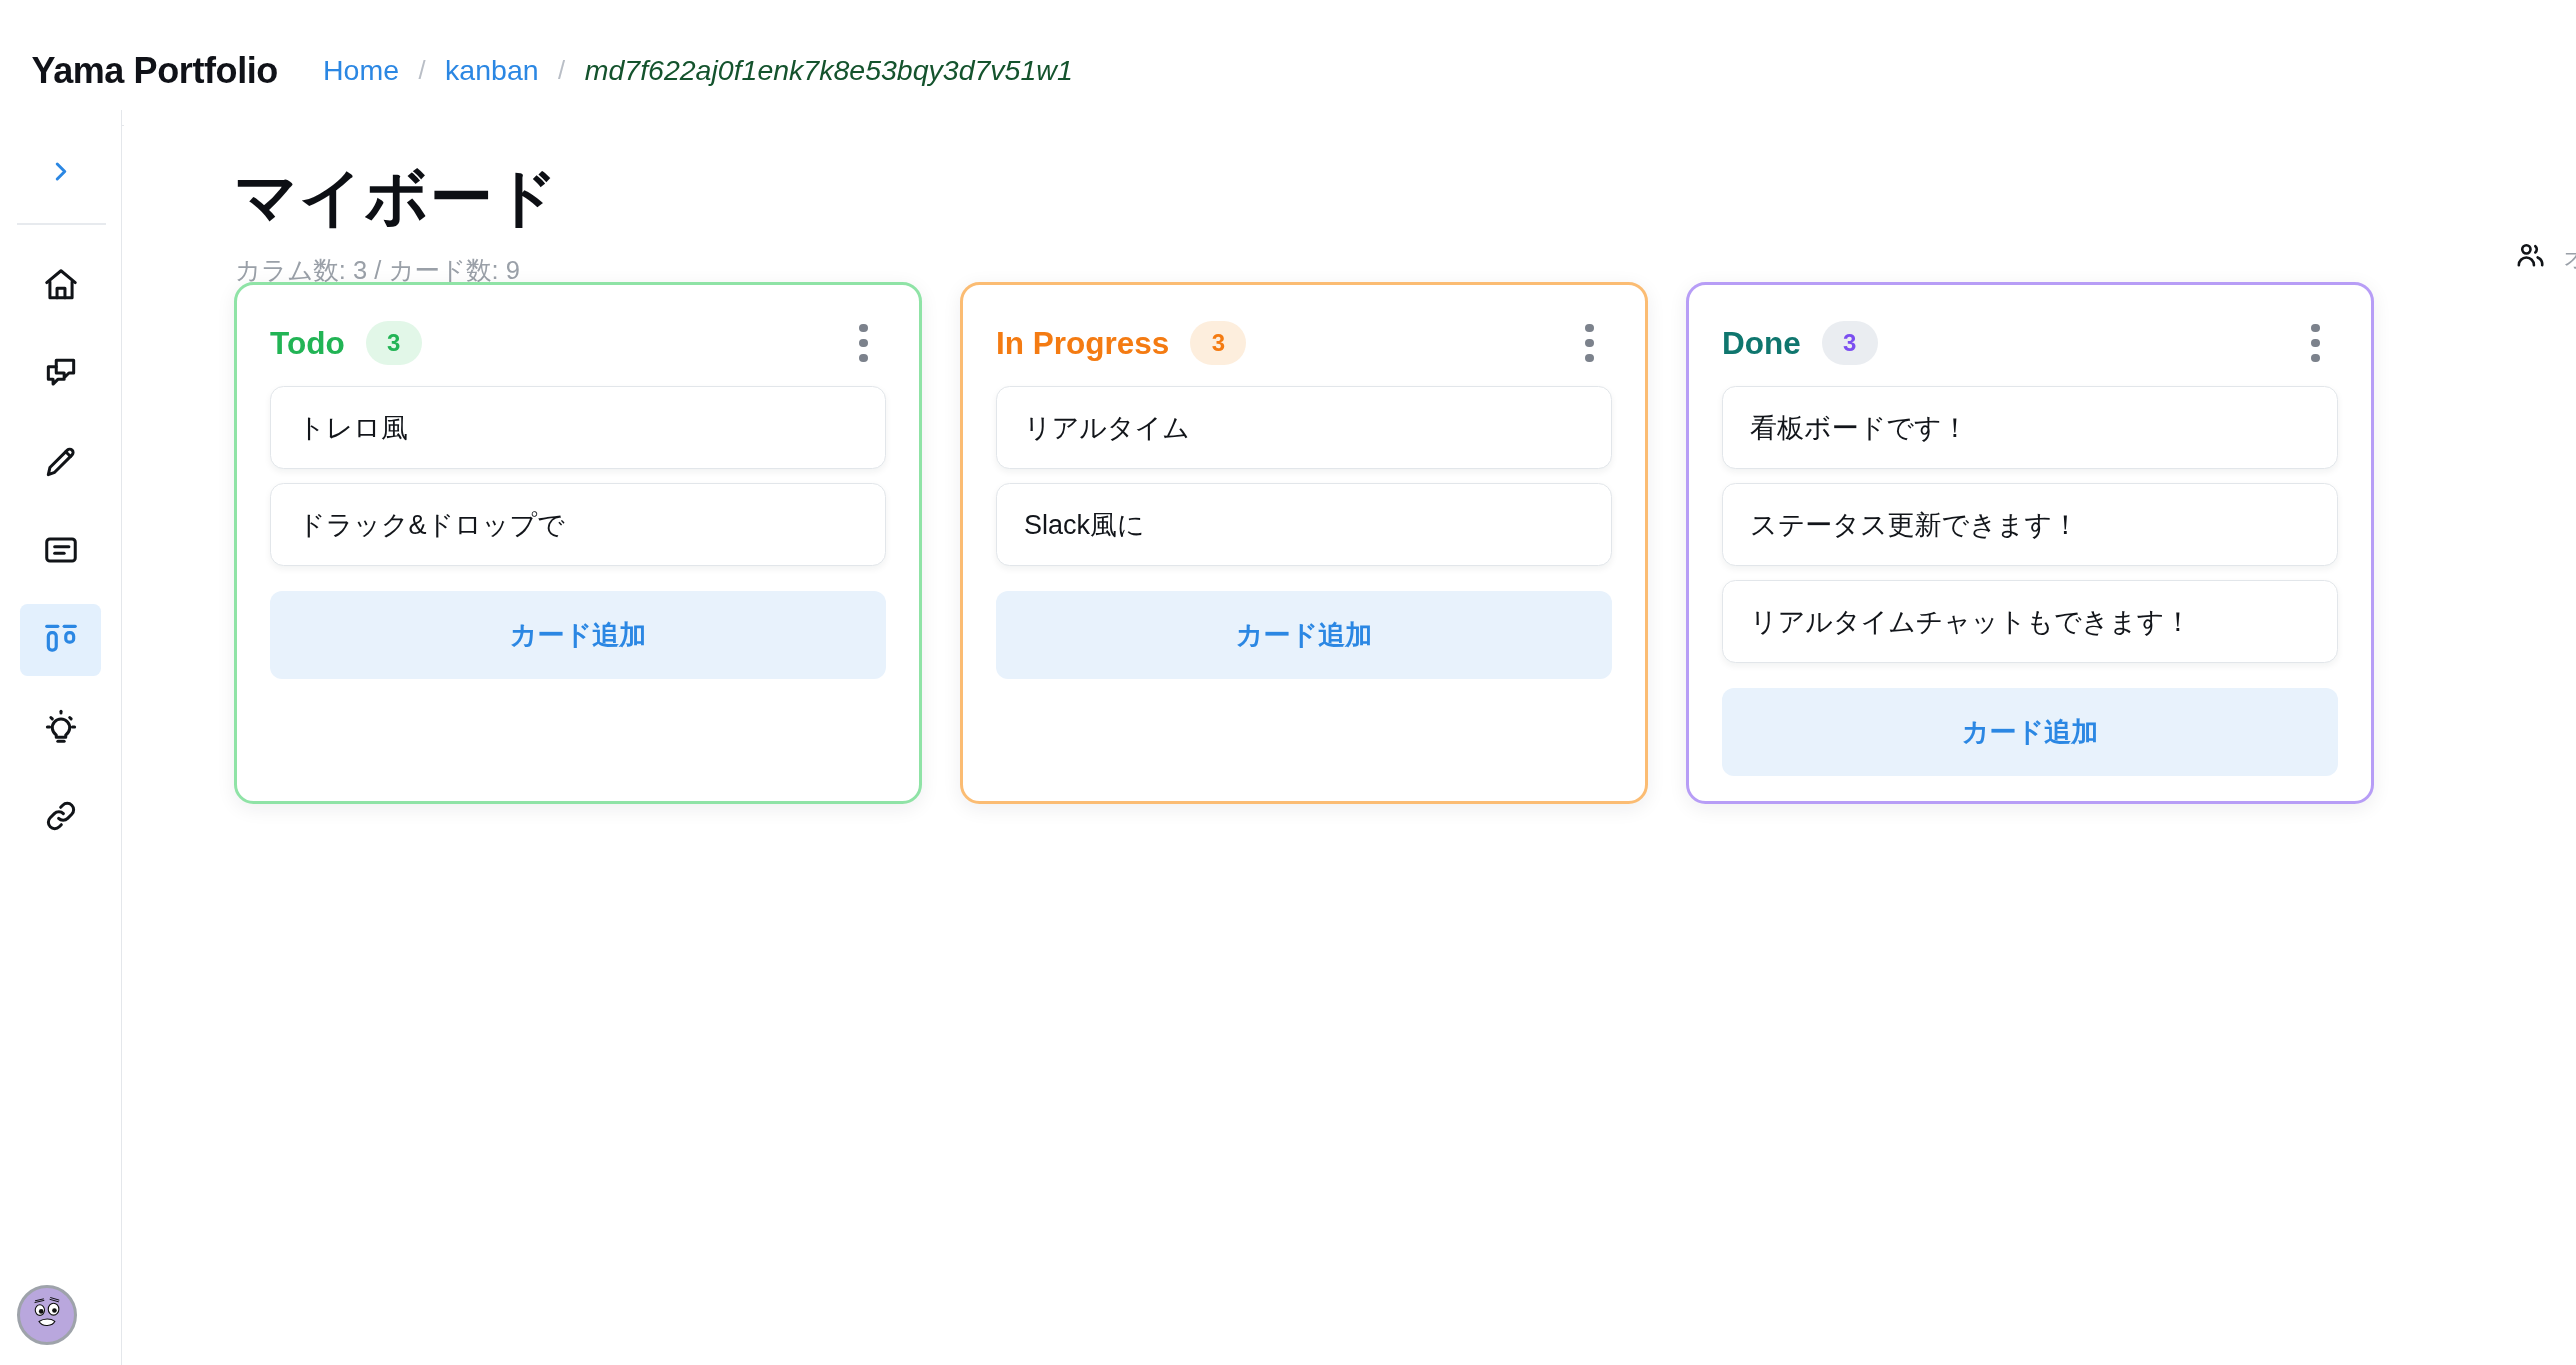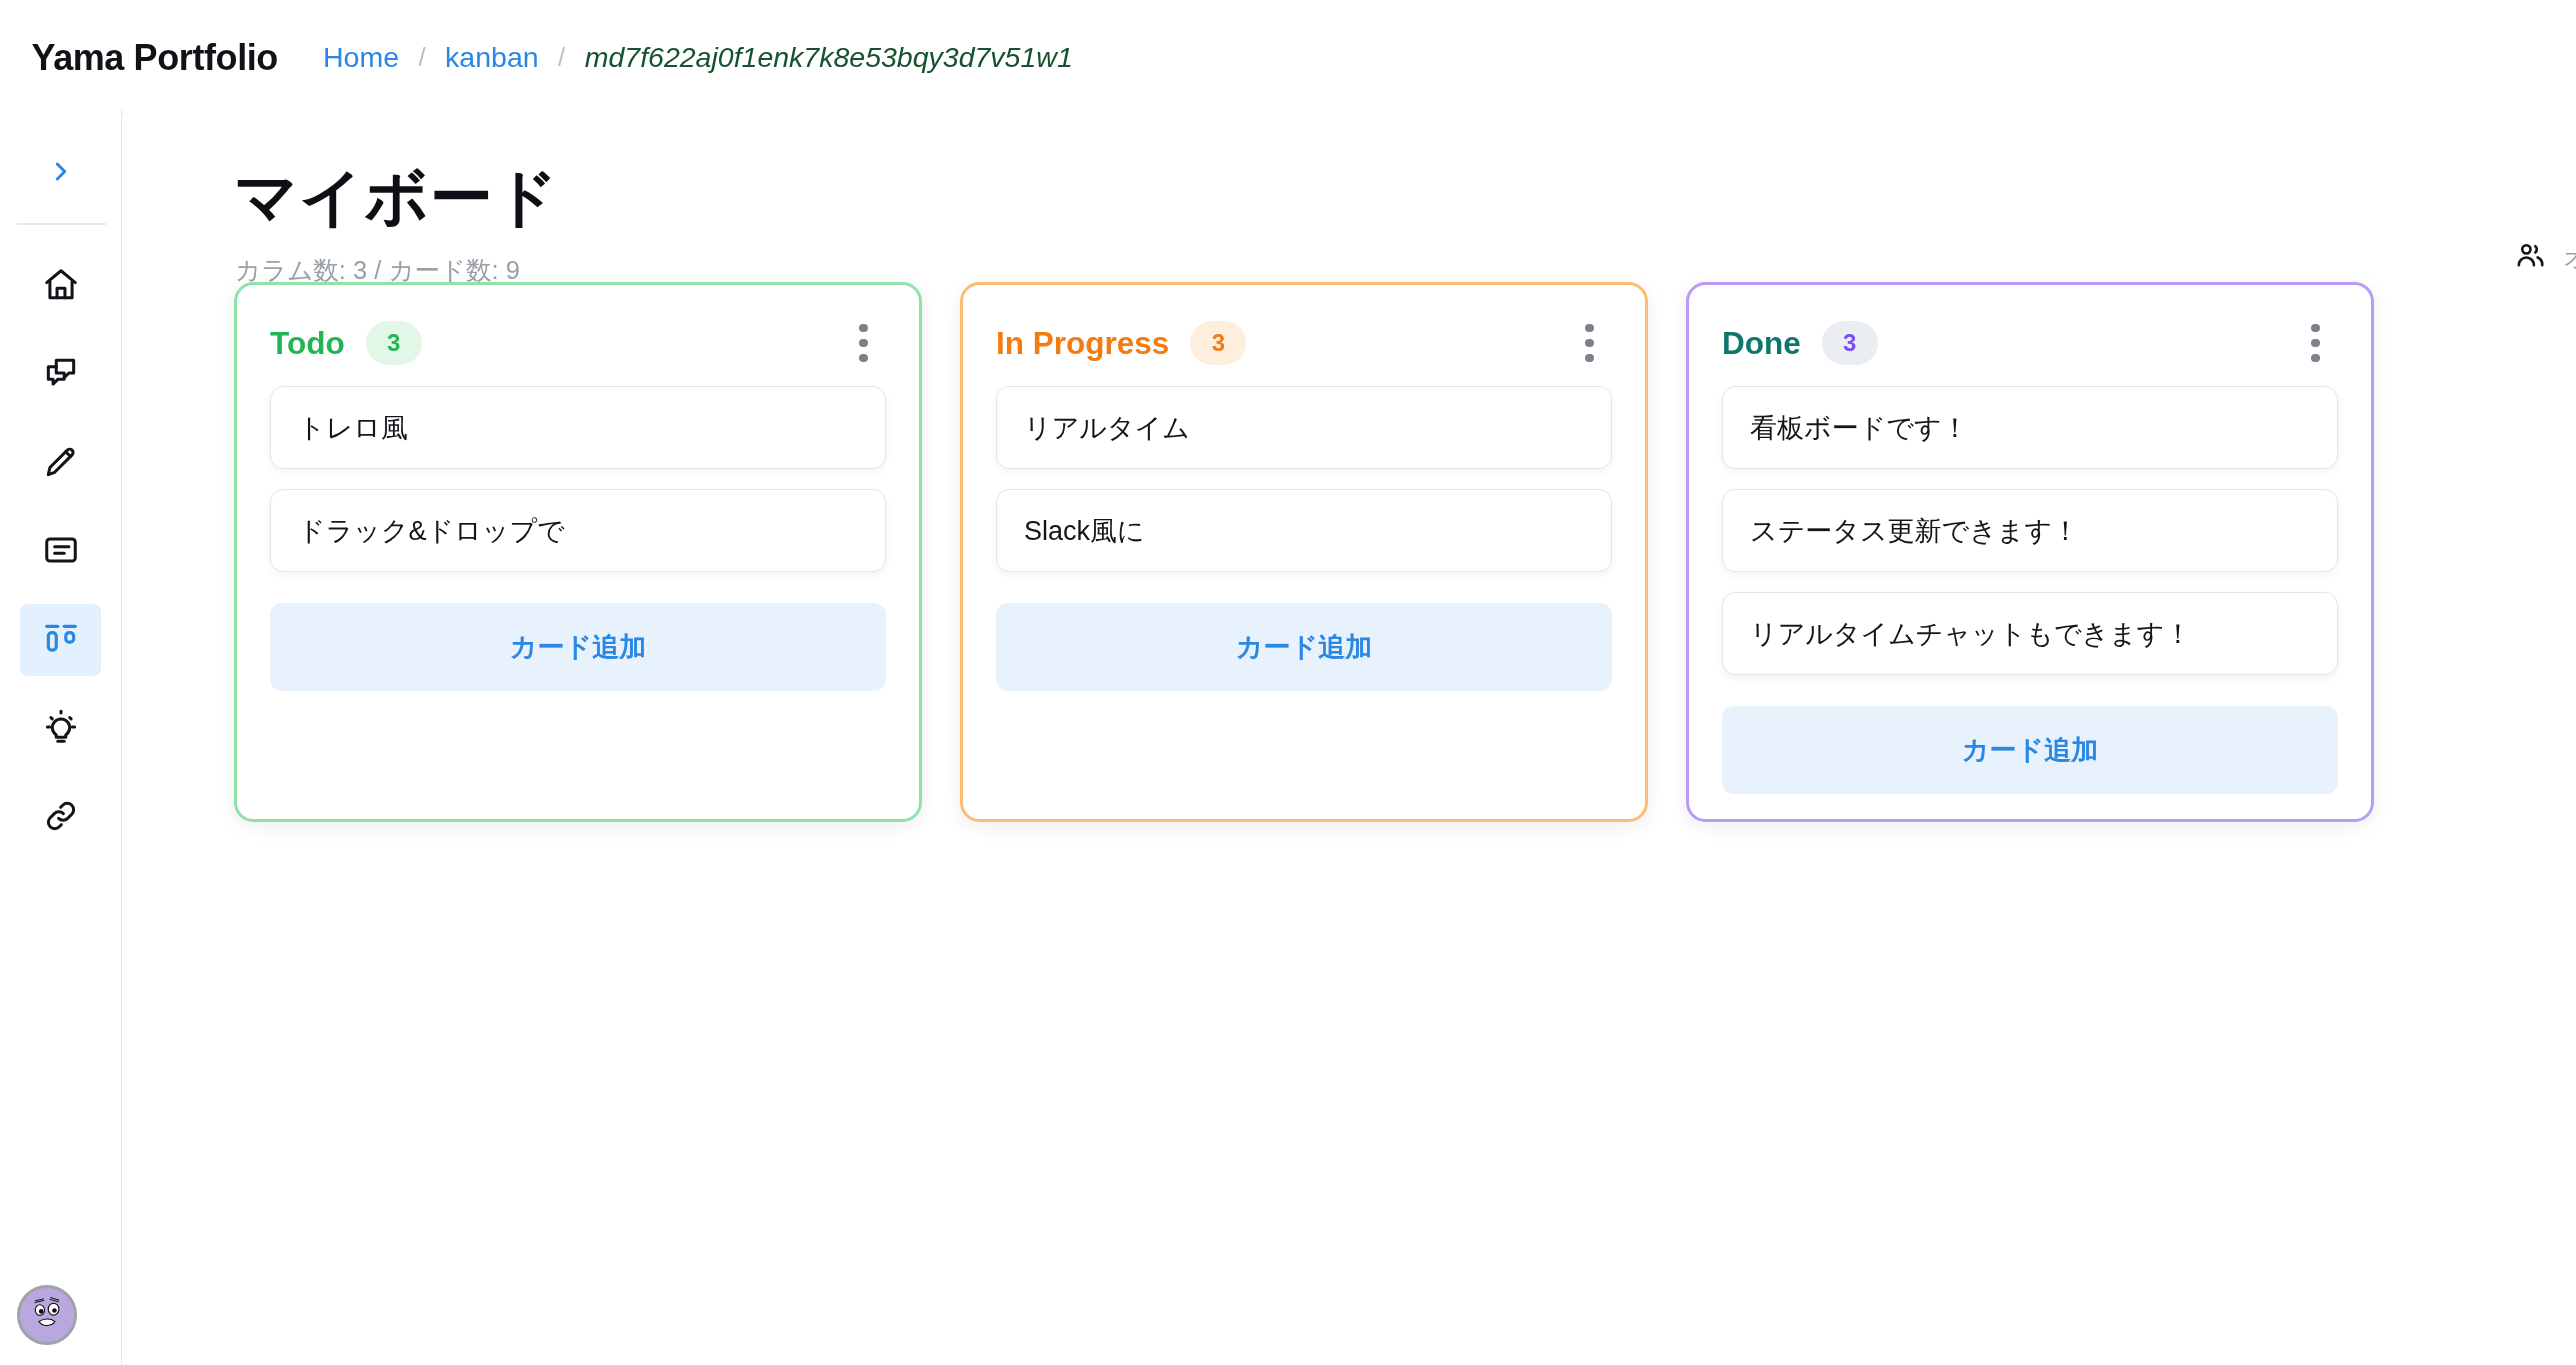--- a/index.html
+++ b/index.html
@@ -5,21 +5,21 @@
   * { box-sizing: border-box; margin: 0; padding: 0; }
   html, body {
     width: 2576px; height: 1365px;
     background: #ffffff;
     font-family: "Liberation Sans", sans-serif;
     overflow: hidden;
   }
 
   
   .topbar {
-    position: absolute; top: 3px; left: 0;
+    position: absolute; top: 16px; left: 0;
     width: 2576px; height: 110px;
     background: #ffffff;
     border-bottom: 1.5px solid #e4e7eb;
     display: flex; align-items: center;
   }
   .brand {
     margin-left: 31.5px;
     font-size: 36px; font-weight: 700; color: #101218;
     letter-spacing: -0.4px; white-space: nowrap;
   }
@@ -117,21 +117,21 @@
     justify-content: center; gap: 6.8px; cursor: pointer;
     background: none; border: none;
   }
   .col-menu i { width: 8.3px; height: 8.3px; border-radius: 50%; background: #7c828c; display: block; }
 
   .card {
     background: #ffffff;
     border: 1.5px solid #e2e6ea;
     border-radius: 13.5px;
     height: 83px;
-    margin-bottom: 20px;
+    margin-bottom: 14px;
     display: flex; align-items: center;
     padding: 0 27px;
     font-size: 27px; color: #12151a;
     box-shadow: 0 3px 7.5px rgba(25,30,40,0.06);
     cursor: grab;
   }
   .add-card {
     width: 100%; height: 88px;
     margin-top: 10.5px;
     background: #e8f2fc;

